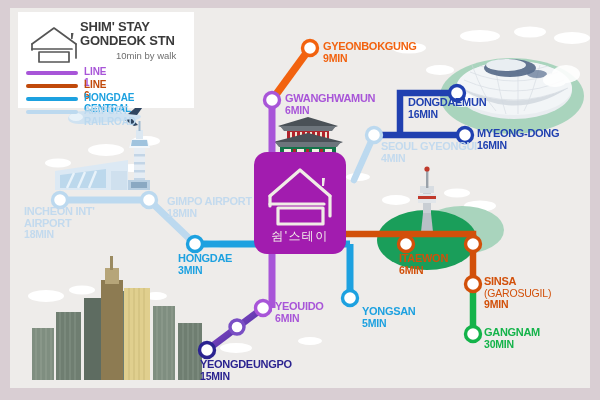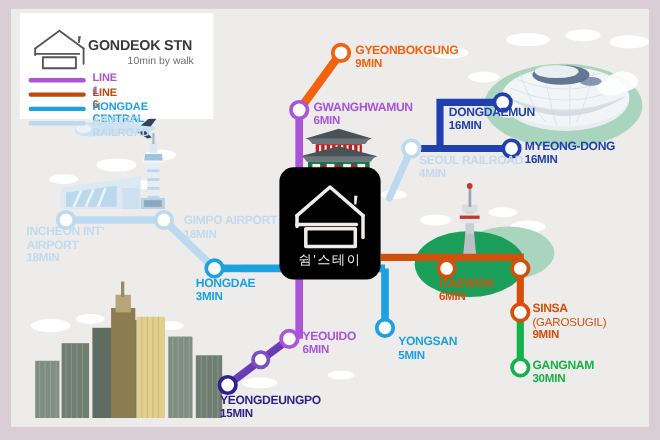--- a/index.html
+++ b/index.html
@@ -32,21 +32,21 @@
   .lg-swatch{position:absolute;left:0;top:5px;width:52px;height:3.5px;border-radius:2px;}
   .lg-label{position:absolute;left:58px;top:0px;font-size:10px;font-weight:bold;letter-spacing:-0.1px;}
   .node-lbl{
     position:absolute;font-weight:bold;font-size:11px;line-height:11.5px;
     letter-spacing:-0.3px;white-space:nowrap;z-index:30;
   }
   .node-lbl .sub{display:block;font-weight:bold;font-size:10.5px;letter-spacing:-0.2px;}
   .node-lbl .paren{display:block;font-weight:normal;font-size:10.5px;letter-spacing:-0.2px;}
   #badge{
     position:absolute;left:244px;top:144px;width:92px;height:102px;
-    background:#000000;border-radius:13px;z-index:35;
+    background:#a21caf;border-radius:13px;z-index:35;
   }
   #badge .kr{
     position:absolute;left:0;right:0;bottom:9px;text-align:center;
     color:#f3efe9;font-size:12px;letter-spacing:1.4px;
   }
 </style>
 </head>
 <body>
 
 <div id="map">
@@ -305,21 +305,21 @@
   <div id="legend">
     <svg width="52" height="44" viewBox="0 0 52 44" style="position:absolute;left:10px;top:10px">
       <path d="M4 22 L26 6 L48 22" fill="none" stroke="#555" stroke-width="1.7" stroke-linecap="round" stroke-linejoin="round"></path>
       <path d="M4 22 L4 28" fill="none" stroke="#555" stroke-width="1.7" stroke-linecap="round"></path>
       <path d="M48 22 L48 36" fill="none" stroke="#555" stroke-width="1.7" stroke-linecap="round"></path>
       <path d="M4 27 L44 27" fill="none" stroke="#555" stroke-width="1.7" stroke-linecap="round"></path>
       <rect x="11" y="30" width="30" height="10" fill="none" stroke="#555" stroke-width="1.7" stroke-linejoin="round"></rect>
       <path d="M43 11 L45.5 11 L44.5 17 L43 17Z" fill="#555"></path>
     </svg>
     <div class="lg-title">
-      <br>
+      <span>SHIM' STAY</span><br>
       <span>GONDEOK STN</span>
     </div>
     <div class="lg-sub">10min by walk</div>
 
     <div class="lg-row" style="top:54px">
       <div class="lg-swatch" style="background:#a855d8"></div>
       <div class="lg-label" style="color:#a855d8">LINE 1</div>
     </div>
     <div class="lg-row" style="top:67px">
       <div class="lg-swatch" style="background:#c1490a"></div>
@@ -345,21 +345,21 @@
   </div>
   <div class="node-lbl" style="left:398px;top:89px;color:#2040b0">
     <span>DONGDAEMUN</span>
     <span class="sub">16MIN</span>
   </div>
   <div class="node-lbl" style="left:467px;top:120px;color:#2040b0">
     <span>MYEONG-DONG</span>
     <span class="sub">16MIN</span>
   </div>
   <div class="node-lbl" style="left:371px;top:133px;color:#c3daee">
-    <span>SEOUL RAILROAD</span>
+    <span>SEOUL GYEONGUI</span>
     <span class="sub">4MIN</span>
   </div>
   <div class="node-lbl" style="left:14px;top:198px;color:#c3daee">
     <span>INCHEON INT'</span><br>
     <span>AIRPORT</span>
     <span class="sub">18MIN</span>
   </div>
   <div class="node-lbl" style="left:157px;top:188px;color:#c3daee">
     <span>GIMPO AIRPORT</span>
     <span class="sub">18MIN</span>

